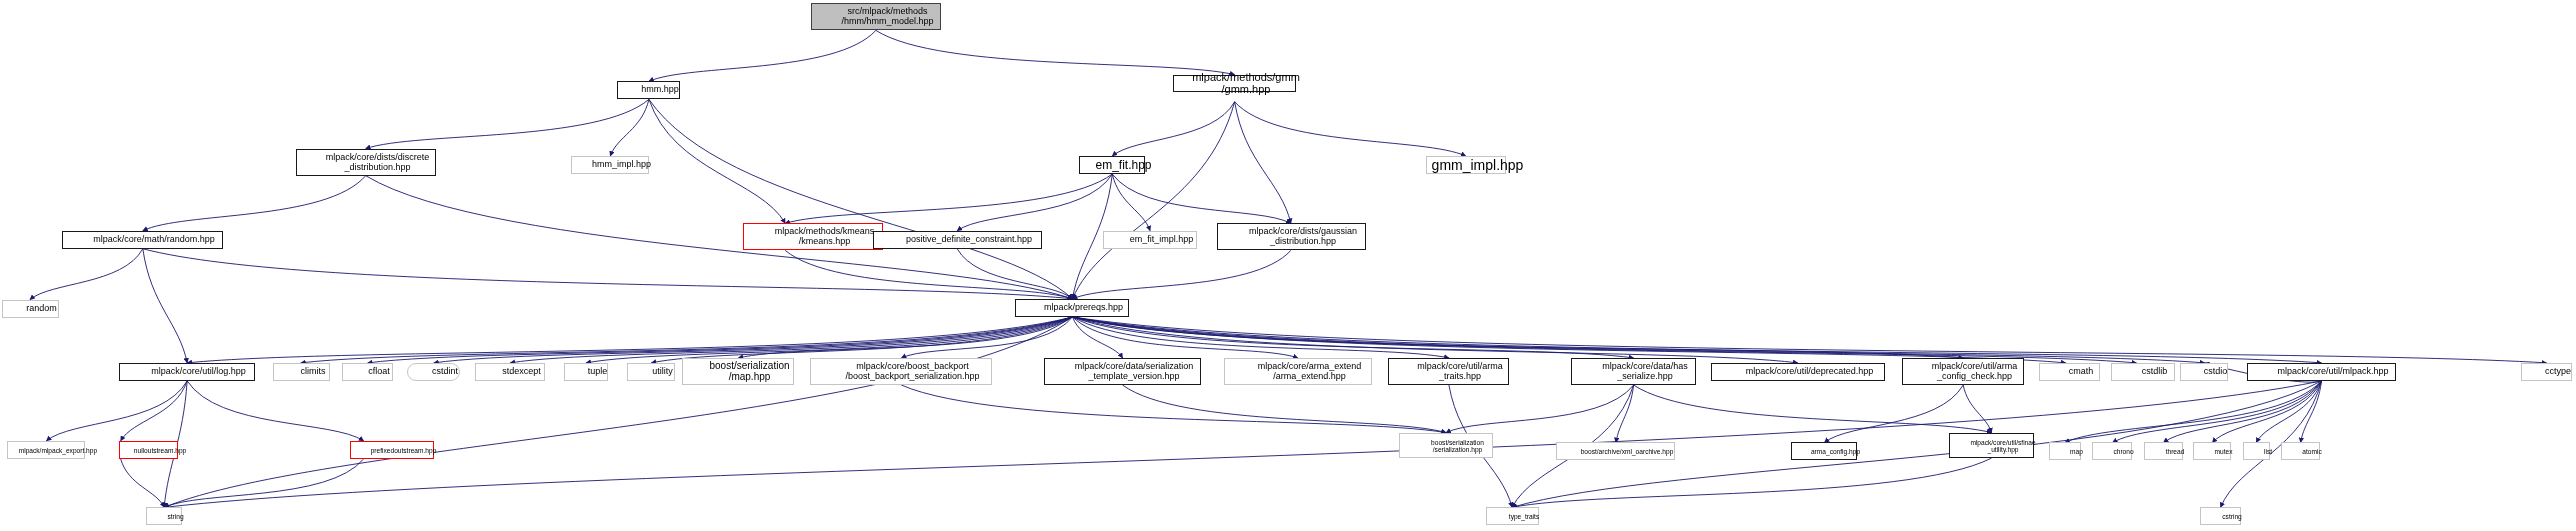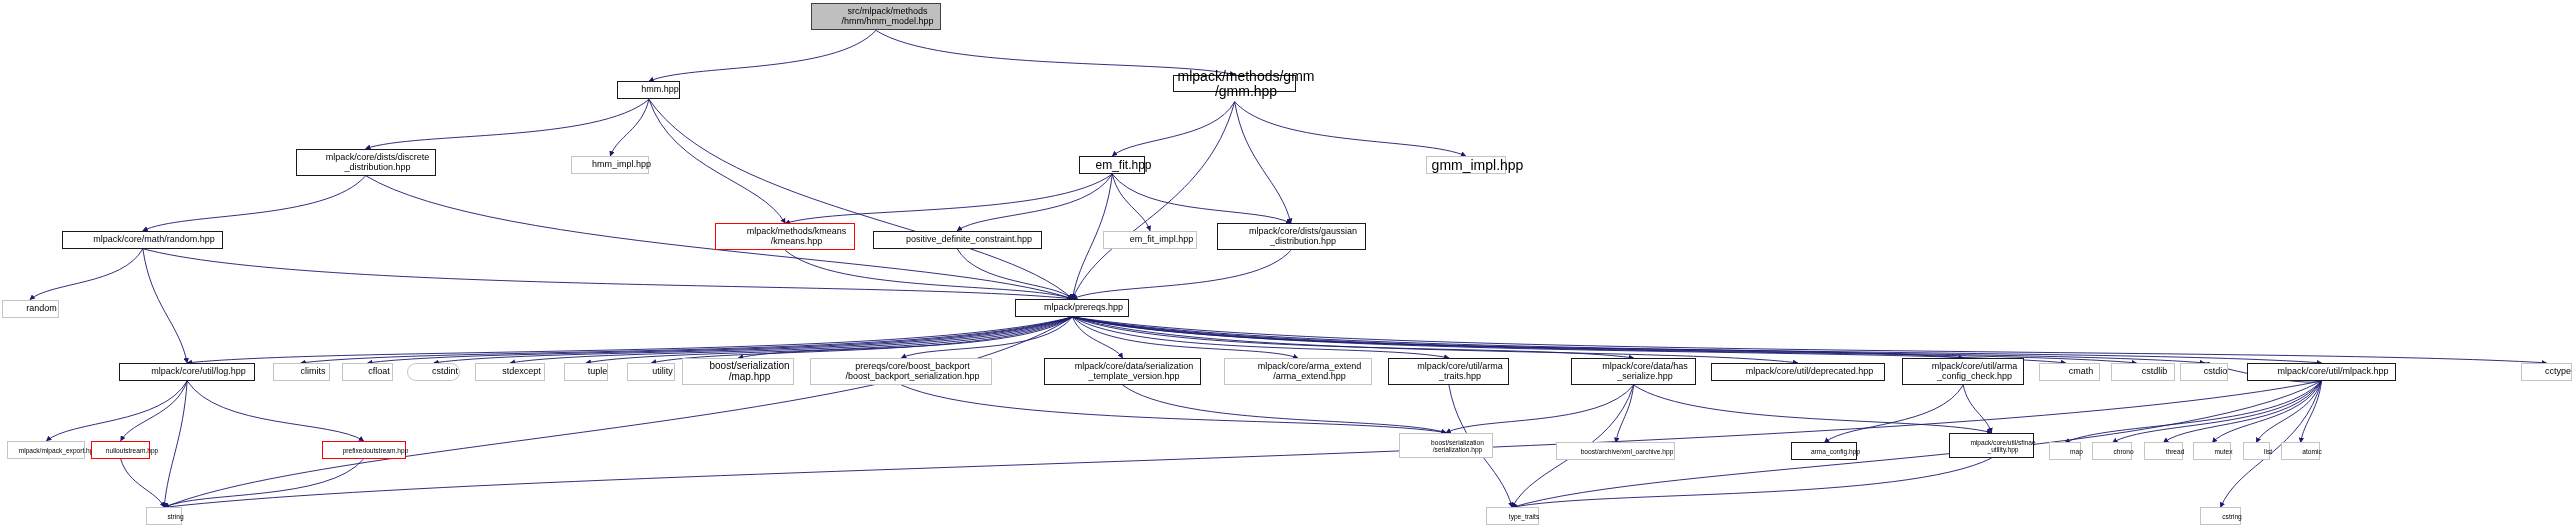--- a/index.html
+++ b/index.html
@@ -6,21 +6,21 @@
   html,body{margin:0;padding:0;background:#ffffff;}
   body{font-family:"Liberation Sans", sans-serif;}
   #graph{position:relative;width:2576px;height:532px;background:#fff;overflow:hidden;}
   #edges{position:absolute;left:0;top:0;width:2576px;height:532px;pointer-events:none;}
   .node{position:absolute;box-sizing:border-box;display:flex;align-items:center;justify-content:center;
         text-align:center;background:#ffffff;color:#000000;line-height:1.06;
         font-family:"Liberation Sans", sans-serif;white-space:pre-line;padding-left:23px;}
   .n-root{background:#bfbfbf;border:0.8px solid #404040;}
   .n-strong{border:0.8px solid #1a1a1a;}
   .n-light{border:0.8px solid #c4c4c4;}
-  .n-red{border:0.8px solid #ff0000;}
+  .n-red{border:0.8px solid #ff0000;margin-left:28px;}
 </style>
 </head>
 <body>
 
 <div id="graph">
   <svg id="edges" viewBox="0 0 3138 648" preserveAspectRatio="none">
       <defs>
         <marker id="arrow" viewBox="0 0 10 10" refX="9" refY="5" markerWidth="6" markerHeight="6" orient="auto-start-reverse">
           <path d="M 0 0 L 10 5 L 0 10 z" fill="#191970"></path>
         </marker>
@@ -93,21 +93,21 @@
       <path d="M 2828 464 C 2823.41 500.81, 2807.09 512.75, 2802.5 539" fill="none" stroke="#191970" stroke-width="1.1" marker-end="url(#arrow)"></path>
       <path d="M 2828 464 C 2354.96 559.3, 673.04 564.1, 200 618" fill="none" stroke="#191970" stroke-width="1.1" marker-end="url(#arrow)"></path>
       <path d="M 2828 464 C 2805.86 548.06, 2727.14 564.1, 2705 618" fill="none" stroke="#191970" stroke-width="1.1" marker-end="url(#arrow)"></path>
       <path d="M 2828 464 C 2802.35 471.20000000000005, 2711.15 449.7, 2685.5 442" fill="none" stroke="#191970" stroke-width="1.1" marker-end="url(#arrow)"></path>
       <path d="M 2828 464 C 2650.52 559.3, 2019.48 564.1, 1842 618" fill="none" stroke="#191970" stroke-width="1.1" marker-end="url(#arrow)"></path>
     </svg>
   <div id="nodes">
       <div class="node n-root" style="left: 811px; top: 3.3px; width: 130px; height: 27px; font-size: 9px;">src/mlpack/methods
 /hmm/hmm_model.hpp</div>
       <div class="node n-strong" style="left: 617px; top: 81px; width: 63px; height: 18px; font-size: 9px;">hmm.hpp</div>
-      <div class="node n-strong" style="left: 1173px; top: 75px; width: 123px; height: 17px; font-size: 14px;">mlpack/methods/gmm
+      <div class="node n-strong" style="left: 1173px; top: 75px; width: 123px; height: 17px; font-size: 11px;">mlpack/methods/gmm
 /gmm.hpp</div>
       <div class="node n-light" style="left: 571px; top: 156px; width: 78px; height: 18px; font-size: 9px;">hmm_impl.hpp</div>
       <div class="node n-light" style="left: 1426px; top: 156px; width: 80px; height: 18px; font-size: 14px;">gmm_impl.hpp</div>
       <div class="node n-strong" style="left: 296px; top: 149px; width: 140px; height: 27px; font-size: 9px;">mlpack/core/dists/discrete
 _distribution.hpp</div>
       <div class="node n-strong" style="left: 1079px; top: 156px; width: 66px; height: 18px; font-size: 12px;">em_fit.hpp</div>
       <div class="node n-strong" style="left: 62px; top: 231px; width: 161px; height: 18px; font-size: 9px;">mlpack/core/math/random.hpp</div>
       <div class="node n-red" style="left: 715px; top: 223px; width: 140px; height: 27px; font-size: 9px;">mlpack/methods/kmeans
 /kmeans.hpp</div>
       <div class="node n-strong" style="left: 873px; top: 231px; width: 169px; height: 18px; font-size: 9px;">positive_definite_constraint.hpp</div>
@@ -118,21 +118,21 @@
       <div class="node n-strong" style="left: 1015px; top: 299px; width: 114px; height: 18px; font-size: 9px;">mlpack/prereqs.hpp</div>
       <div class="node n-strong" style="left: 119px; top: 363px; width: 136px; height: 18px; font-size: 9px;">mlpack/core/util/log.hpp</div>
       <div class="node n-light" style="left: 273px; top: 363px; width: 57px; height: 18px; font-size: 9px;">climits</div>
       <div class="node n-light" style="left: 342px; top: 363px; width: 51px; height: 18px; font-size: 9px;">cfloat</div>
       <div class="node n-light" style="left: 407px; top: 363px; width: 53px; height: 18px; font-size: 9px; border-radius: 9px;">cstdint</div>
       <div class="node n-light" style="left: 475px; top: 363px; width: 70px; height: 18px; font-size: 9px;">stdexcept</div>
       <div class="node n-light" style="left: 564px; top: 363px; width: 44px; height: 18px; font-size: 9px;">tuple</div>
       <div class="node n-light" style="left: 627px; top: 363px; width: 48px; height: 18px; font-size: 9px;">utility</div>
       <div class="node n-light" style="left: 682px; top: 358px; width: 112px; height: 27px; font-size: 10px;">boost/serialization
 /map.hpp</div>
-      <div class="node n-light" style="left: 810px; top: 358px; width: 182px; height: 27px; font-size: 9px;">prereqs/core/boost_backport
+      <div class="node n-light" style="left: 810px; top: 358px; width: 182px; height: 27px; font-size: 9px;">mlpack/core/boost_backport
 /boost_backport_serialization.hpp</div>
       <div class="node n-strong" style="left: 1044px; top: 358px; width: 157px; height: 27px; font-size: 9px;">mlpack/core/data/serialization
 _template_version.hpp</div>
       <div class="node n-light" style="left: 1224px; top: 358px; width: 148px; height: 27px; font-size: 9px;">mlpack/core/arma_extend
 /arma_extend.hpp</div>
       <div class="node n-strong" style="left: 1388px; top: 358px; width: 121px; height: 27px; font-size: 9px;">mlpack/core/util/arma
 _traits.hpp</div>
       <div class="node n-strong" style="left: 1571px; top: 358px; width: 125px; height: 27px; font-size: 9px;">mlpack/core/data/has
 _serialize.hpp</div>
       <div class="node n-strong" style="left: 1711px; top: 363px; width: 174px; height: 18px; font-size: 9px;">mlpack/core/util/deprecated.hpp</div>

